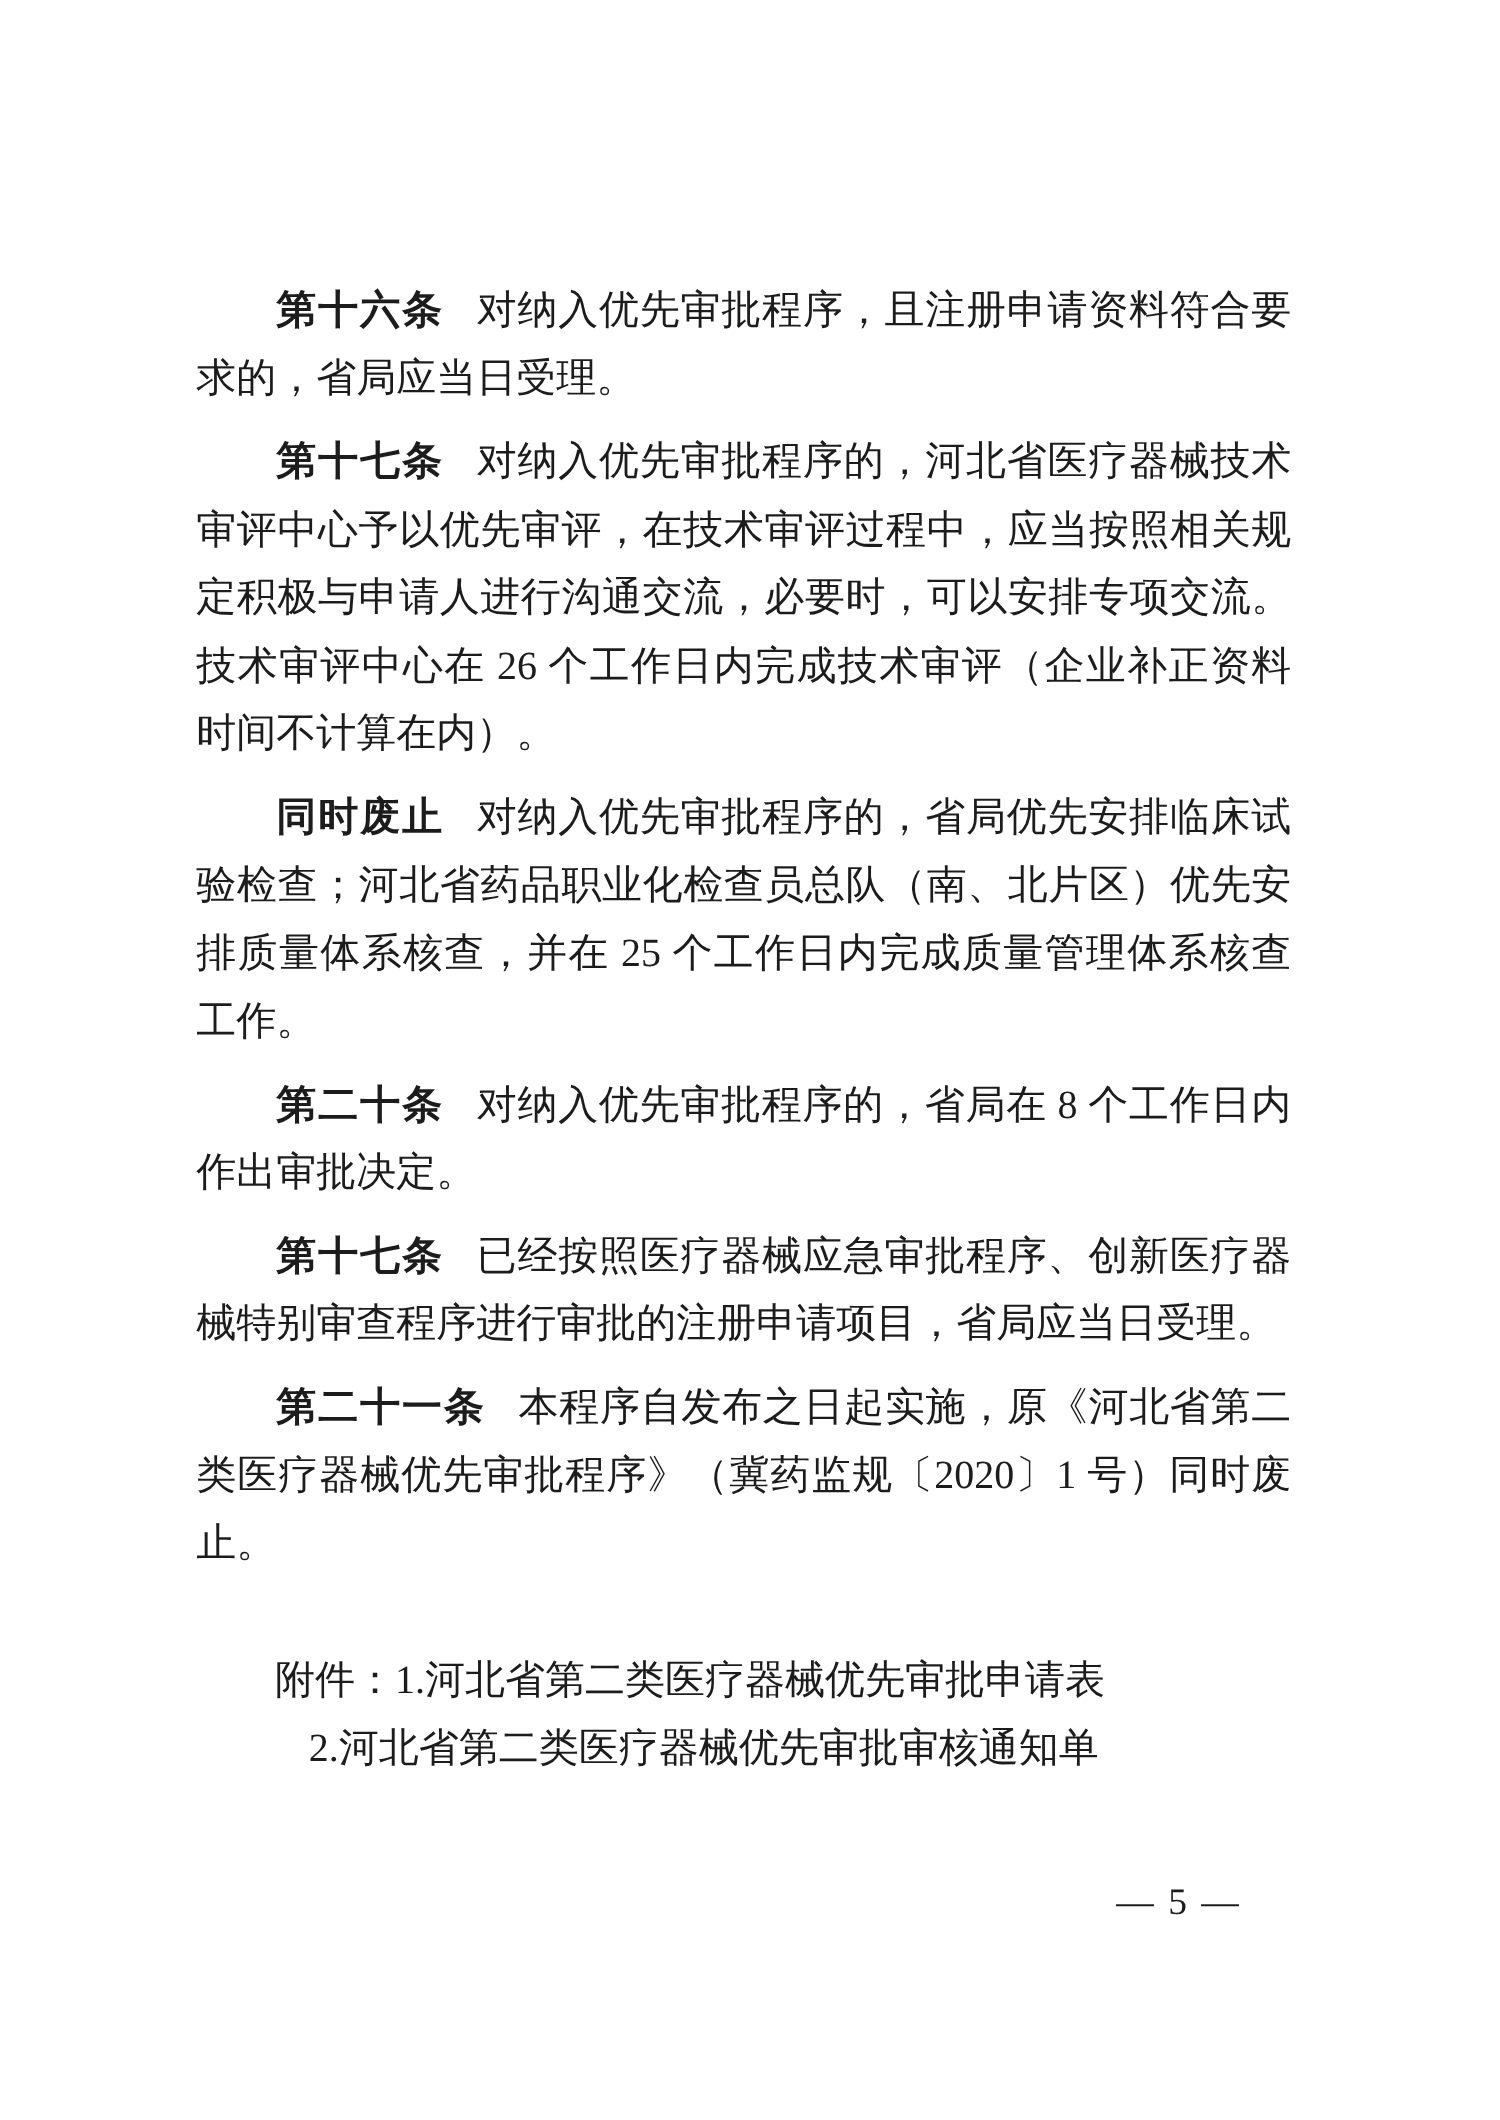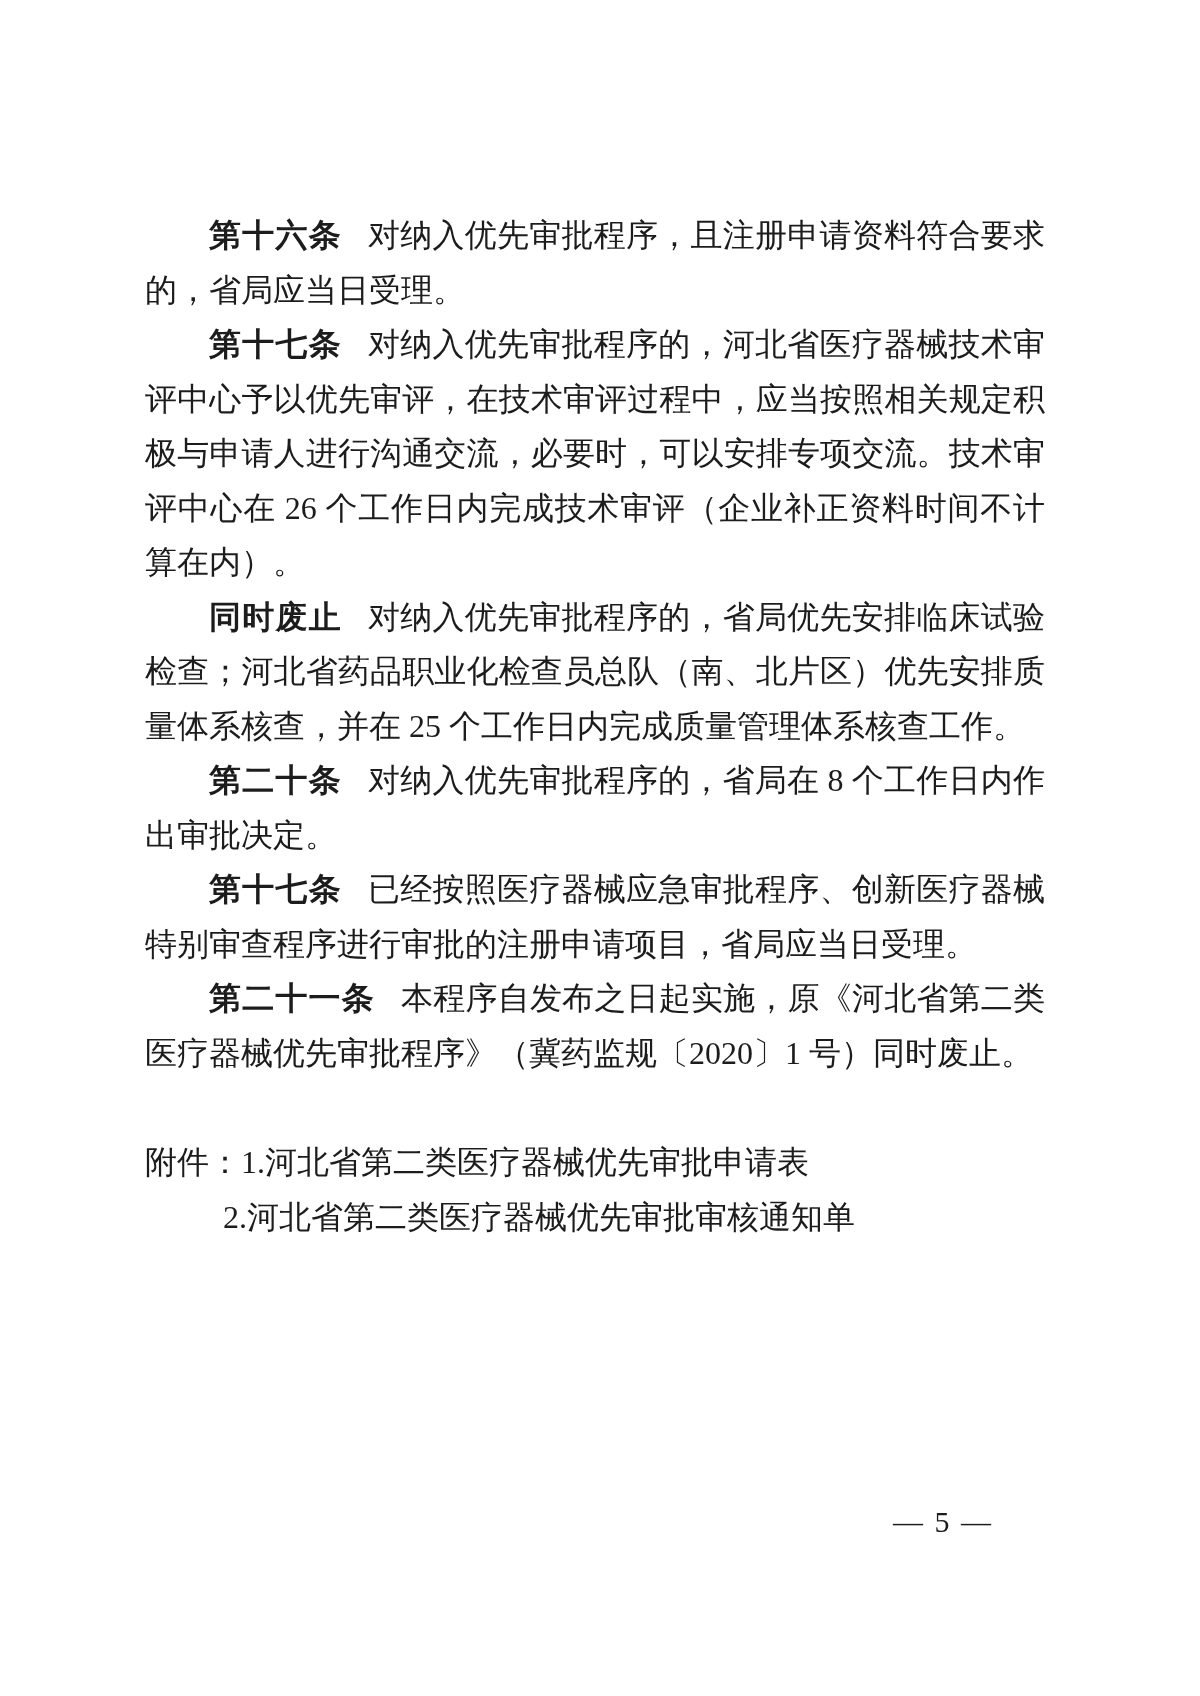--- a/index.html
+++ b/index.html
@@ -20,39 +20,39 @@
   .content {
     position: absolute;
     left: 145px;
     top: 208px;
     width: 900px;
     font-size: 32px;
     line-height: 54.5px;
     text-align: justify;
   }
   .para {
-    margin: 0;
+    margin: 12px;
     padding: 0;
     text-indent: 64px; 
   }
   .head {
     font-family: "Liberation Sans", "DejaVu Sans", sans-serif;
     font-weight: 700;
     margin-right: 26px;
     letter-spacing: 1px;
   }
   .attachments {
     margin-top: 55px; 
   }
   .att-line {
     margin: 0;
     text-align: left;
   }
-  .att-first { }
-  .att-rest  { margin-left: 78px; } 
+  .att-first { margin-left: 75px; }
+  .att-rest  { margin-left: 102px; } 
   .footer {
     position: absolute;
     top: 1500px;
     left: 853px;
     width: 180px;
     font-size: 30px;
     line-height: 44px;
     letter-spacing: 2px;
     text-align: center;
     color: #1c1c1c;

